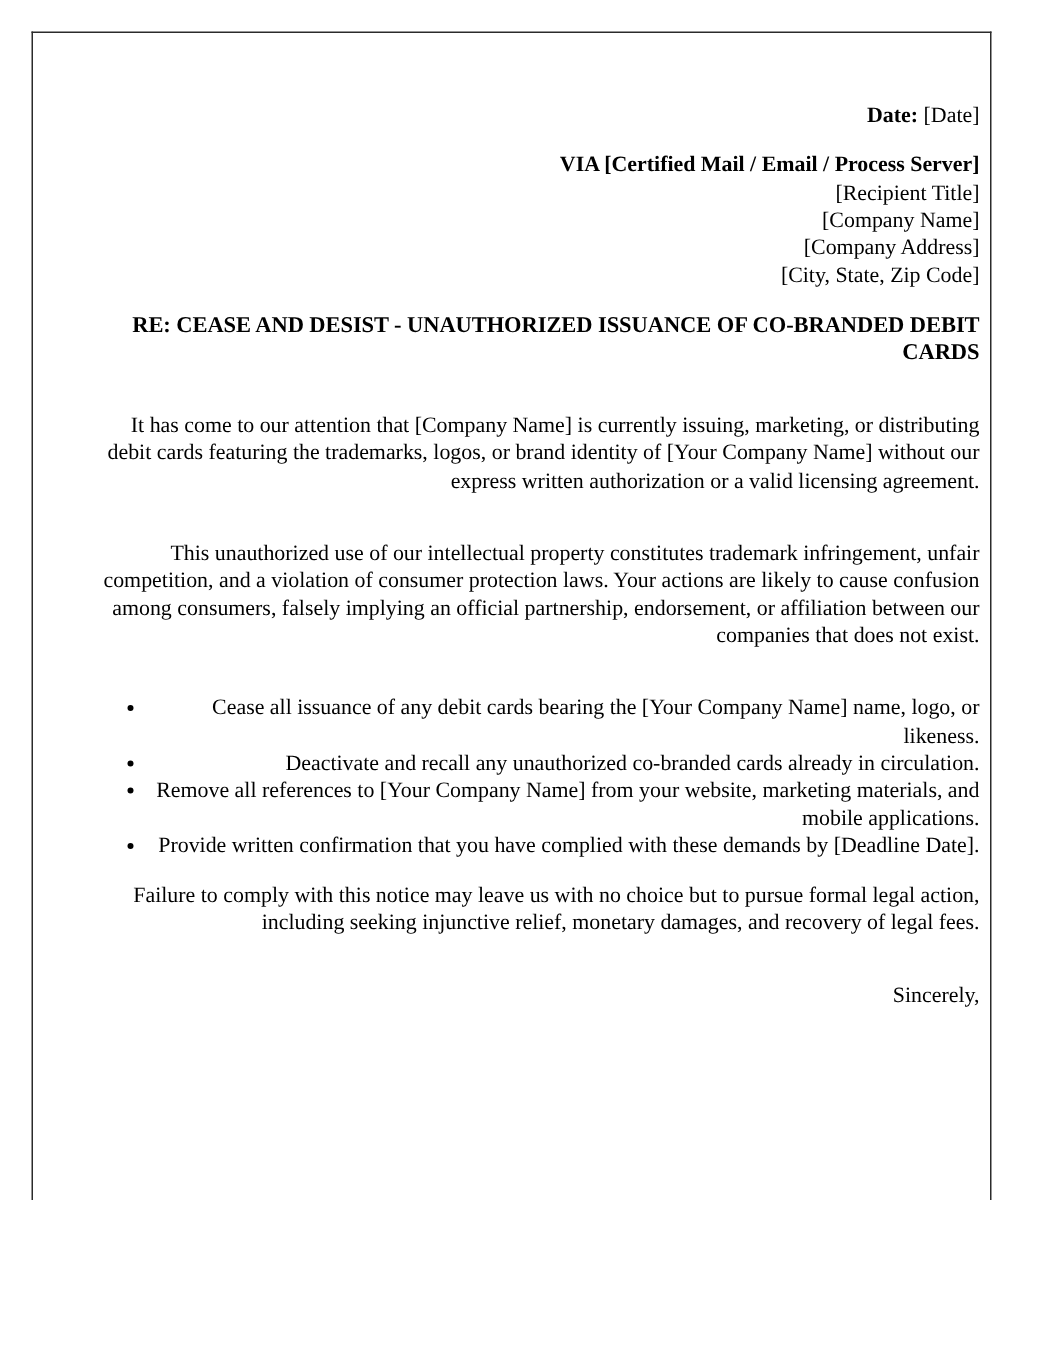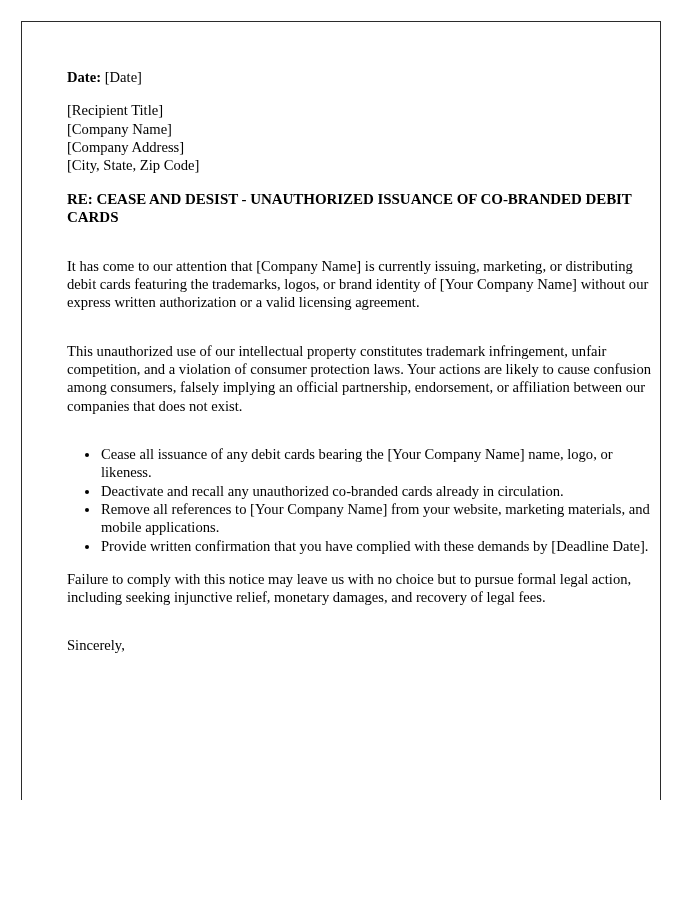--- a/index.html
+++ b/index.html
@@ -32,21 +32,21 @@
     background: #ffffff;
   }
 
   .page-body {
     position: absolute;
     left: 45px;
     top: 46px;
     width: 586px;          
     font-size: 14.6px;
     line-height: 1.255;
-    text-align: left;
+    text-align: right;
   }
 
   .block {
     margin: 0;
   }
   .gap {
     height: 15px;
   }
 
   .bold {
@@ -91,20 +91,21 @@
 <div class="page-frame">
   <div class="page-body">
 
     <div class="block">
       <span class="bold">Date:</span>
       <span>[Date]</span>
     </div>
 
     <div class="gap"></div>
 
+    <div class="block bold addr-line">VIA [Certified Mail / Email / Process Server]</div>
     <div class="block addr-line">[Recipient Title]</div>
     <div class="block addr-line">[Company Name]</div>
     <div class="block addr-line">[Company Address]</div>
     <div class="block addr-line">[City, State, Zip Code]</div>
 
     <div class="gap"></div>
 
     <div class="block subject">RE: CEASE AND DESIST - UNAUTHORIZED ISSUANCE OF CO-BRANDED DEBIT CARDS</div>
 
     <div class="gap"></div>

